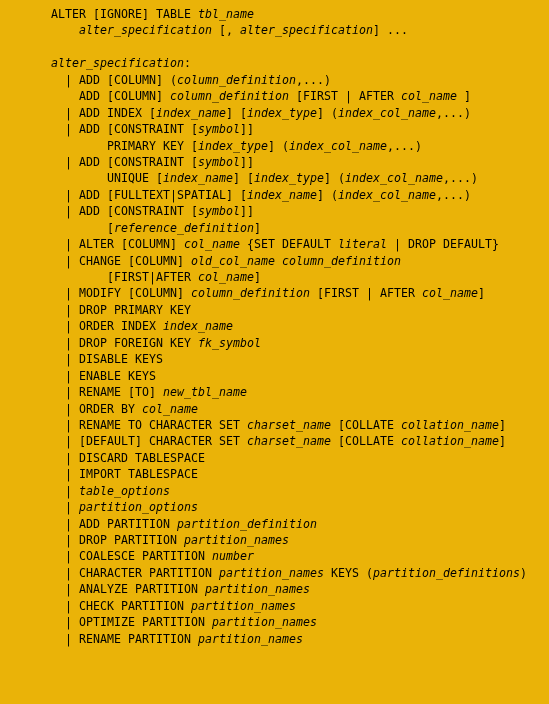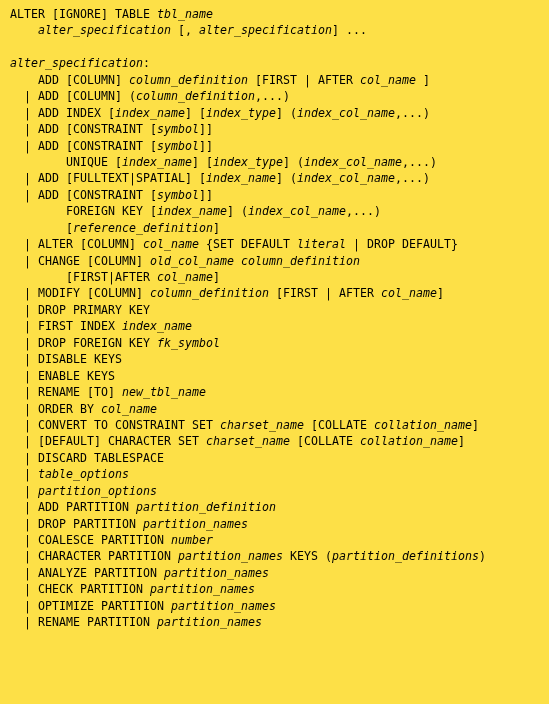--- a/index.html
+++ b/index.html
@@ -42,49 +42,50 @@
   .code-line .ph {
     font-style: italic;
   }
   .blank-line {
     height: 16.45px;
   }
 </style>
 </head>
 <body style="background: rgb(254, 254, 254);">
 
-<div id="syntax-block" style="background: #fde047; color: rgb(0, 0, 0);">
+<div id="syntax-block" style="background: #eab308; color: rgb(0, 0, 0); padding-left: 41px;">
     <div class="code-line"><span class="kw">ALTER [IGNORE] TABLE </span><span class="ph">tbl_name</span></div>
     <div class="code-line"><span class="kw">    </span><span class="ph">alter_specification</span><span class="kw"> [, </span><span class="ph">alter_specification</span><span class="kw">] ...</span></div>
     <div class="code-line blank-line">&nbsp;</div>
     <div class="code-line"><span class="ph">alter_specification</span><span class="kw">:</span></div>
+    <div class="code-line"><span class="kw">  | ADD [COLUMN] (</span><span class="ph">column_definition</span><span class="kw">,...)</span></div>
     <div class="code-line"><span class="kw">    ADD [COLUMN] </span><span class="ph">column_definition</span><span class="kw"> [FIRST | AFTER </span><span class="ph">col_name</span><span class="kw"> ]</span></div>
-    <div class="code-line"><span class="kw">  | ADD [COLUMN] (</span><span class="ph">column_definition</span><span class="kw">,...)</span></div>
     <div class="code-line"><span class="kw">  | ADD INDEX [</span><span class="ph">index_name</span><span class="kw">] [</span><span class="ph">index_type</span><span class="kw">] (</span><span class="ph">index_col_name</span><span class="kw">,...)</span></div>
     <div class="code-line"><span class="kw">  | ADD [CONSTRAINT [</span><span class="ph">symbol</span><span class="kw">]]</span></div>
+    <div class="code-line"><span class="kw">        PRIMARY KEY [</span><span class="ph">index_type</span><span class="kw">] (</span><span class="ph">index_col_name</span><span class="kw">,...)</span></div>
     <div class="code-line"><span class="kw">  | ADD [CONSTRAINT [</span><span class="ph">symbol</span><span class="kw">]]</span></div>
     <div class="code-line"><span class="kw">        UNIQUE [</span><span class="ph">index_name</span><span class="kw">] [</span><span class="ph">index_type</span><span class="kw">] (</span><span class="ph">index_col_name</span><span class="kw">,...)</span></div>
     <div class="code-line"><span class="kw">  | ADD [FULLTEXT|SPATIAL] [</span><span class="ph">index_name</span><span class="kw">] (</span><span class="ph">index_col_name</span><span class="kw">,...)</span></div>
     <div class="code-line"><span class="kw">  | ADD [CONSTRAINT [</span><span class="ph">symbol</span><span class="kw">]]</span></div>
-    <div class="code-line"><span class="kw">        FOREIGN KEY [</span><span class="ph">index_name</span><span class="kw">] (</span><span class="ph">index_col_name</span><span class="kw">,...)</span></div>
     <div class="code-line"><span class="kw">        [</span><span class="ph">reference_definition</span><span class="kw">]</span></div>
     <div class="code-line"><span class="kw">  | ALTER [COLUMN] </span><span class="ph">col_name</span><span class="kw"> {SET DEFAULT </span><span class="ph">literal</span><span class="kw"> | DROP DEFAULT}</span></div>
     <div class="code-line"><span class="kw">  | CHANGE [COLUMN] </span><span class="ph">old_col_name column_definition</span></div>
     <div class="code-line"><span class="kw">        [FIRST|AFTER </span><span class="ph">col_name</span><span class="kw">]</span></div>
     <div class="code-line"><span class="kw">  | MODIFY [COLUMN] </span><span class="ph">column_definition</span><span class="kw"> [FIRST | AFTER </span><span class="ph">col_name</span><span class="kw">]</span></div>
     <div class="code-line"><span class="kw">  | DROP PRIMARY KEY</span></div>
-    <div class="code-line"><span class="kw">  | FIRST INDEX </span><span class="ph">index_name</span></div>
+    <div class="code-line"><span class="kw">  | ORDER INDEX </span><span class="ph">index_name</span></div>
     <div class="code-line"><span class="kw">  | DROP FOREIGN KEY </span><span class="ph">fk_symbol</span></div>
     <div class="code-line"><span class="kw">  | DISABLE KEYS</span></div>
     <div class="code-line"><span class="kw">  | ENABLE KEYS</span></div>
     <div class="code-line"><span class="kw">  | RENAME [TO] </span><span class="ph">new_tbl_name</span></div>
     <div class="code-line"><span class="kw">  | ORDER BY </span><span class="ph">col_name</span></div>
-    <div class="code-line"><span class="kw">  | CONVERT TO CONSTRAINT SET </span><span class="ph">charset_name</span><span class="kw"> [COLLATE </span><span class="ph">collation_name</span><span class="kw">]</span></div>
+    <div class="code-line"><span class="kw">  | RENAME TO CHARACTER SET </span><span class="ph">charset_name</span><span class="kw"> [COLLATE </span><span class="ph">collation_name</span><span class="kw">]</span></div>
     <div class="code-line"><span class="kw">  | [DEFAULT] CHARACTER SET </span><span class="ph">charset_name</span><span class="kw"> [COLLATE </span><span class="ph">collation_name</span><span class="kw">]</span></div>
     <div class="code-line"><span class="kw">  | DISCARD TABLESPACE</span></div>
+    <div class="code-line"><span class="kw">  | IMPORT TABLESPACE</span></div>
     <div class="code-line"><span class="kw">  | </span><span class="ph">table_options</span></div>
     <div class="code-line"><span class="kw">  | </span><span class="ph">partition_options</span></div>
     <div class="code-line"><span class="kw">  | ADD PARTITION </span><span class="ph">partition_definition</span></div>
     <div class="code-line"><span class="kw">  | DROP PARTITION </span><span class="ph">partition_names</span></div>
     <div class="code-line"><span class="kw">  | COALESCE PARTITION </span><span class="ph">number</span></div>
     <div class="code-line"><span class="kw">  | CHARACTER PARTITION </span><span class="ph">partition_names</span><span class="kw"> KEYS (</span><span class="ph">partition_definitions</span><span class="kw">)</span></div>
     <div class="code-line"><span class="kw">  | ANALYZE PARTITION </span><span class="ph">partition_names</span></div>
     <div class="code-line"><span class="kw">  | CHECK PARTITION </span><span class="ph">partition_names</span></div>
     <div class="code-line"><span class="kw">  | OPTIMIZE PARTITION </span><span class="ph">partition_names</span></div>
     <div class="code-line"><span class="kw">  | RENAME PARTITION </span><span class="ph">partition_names</span></div>

